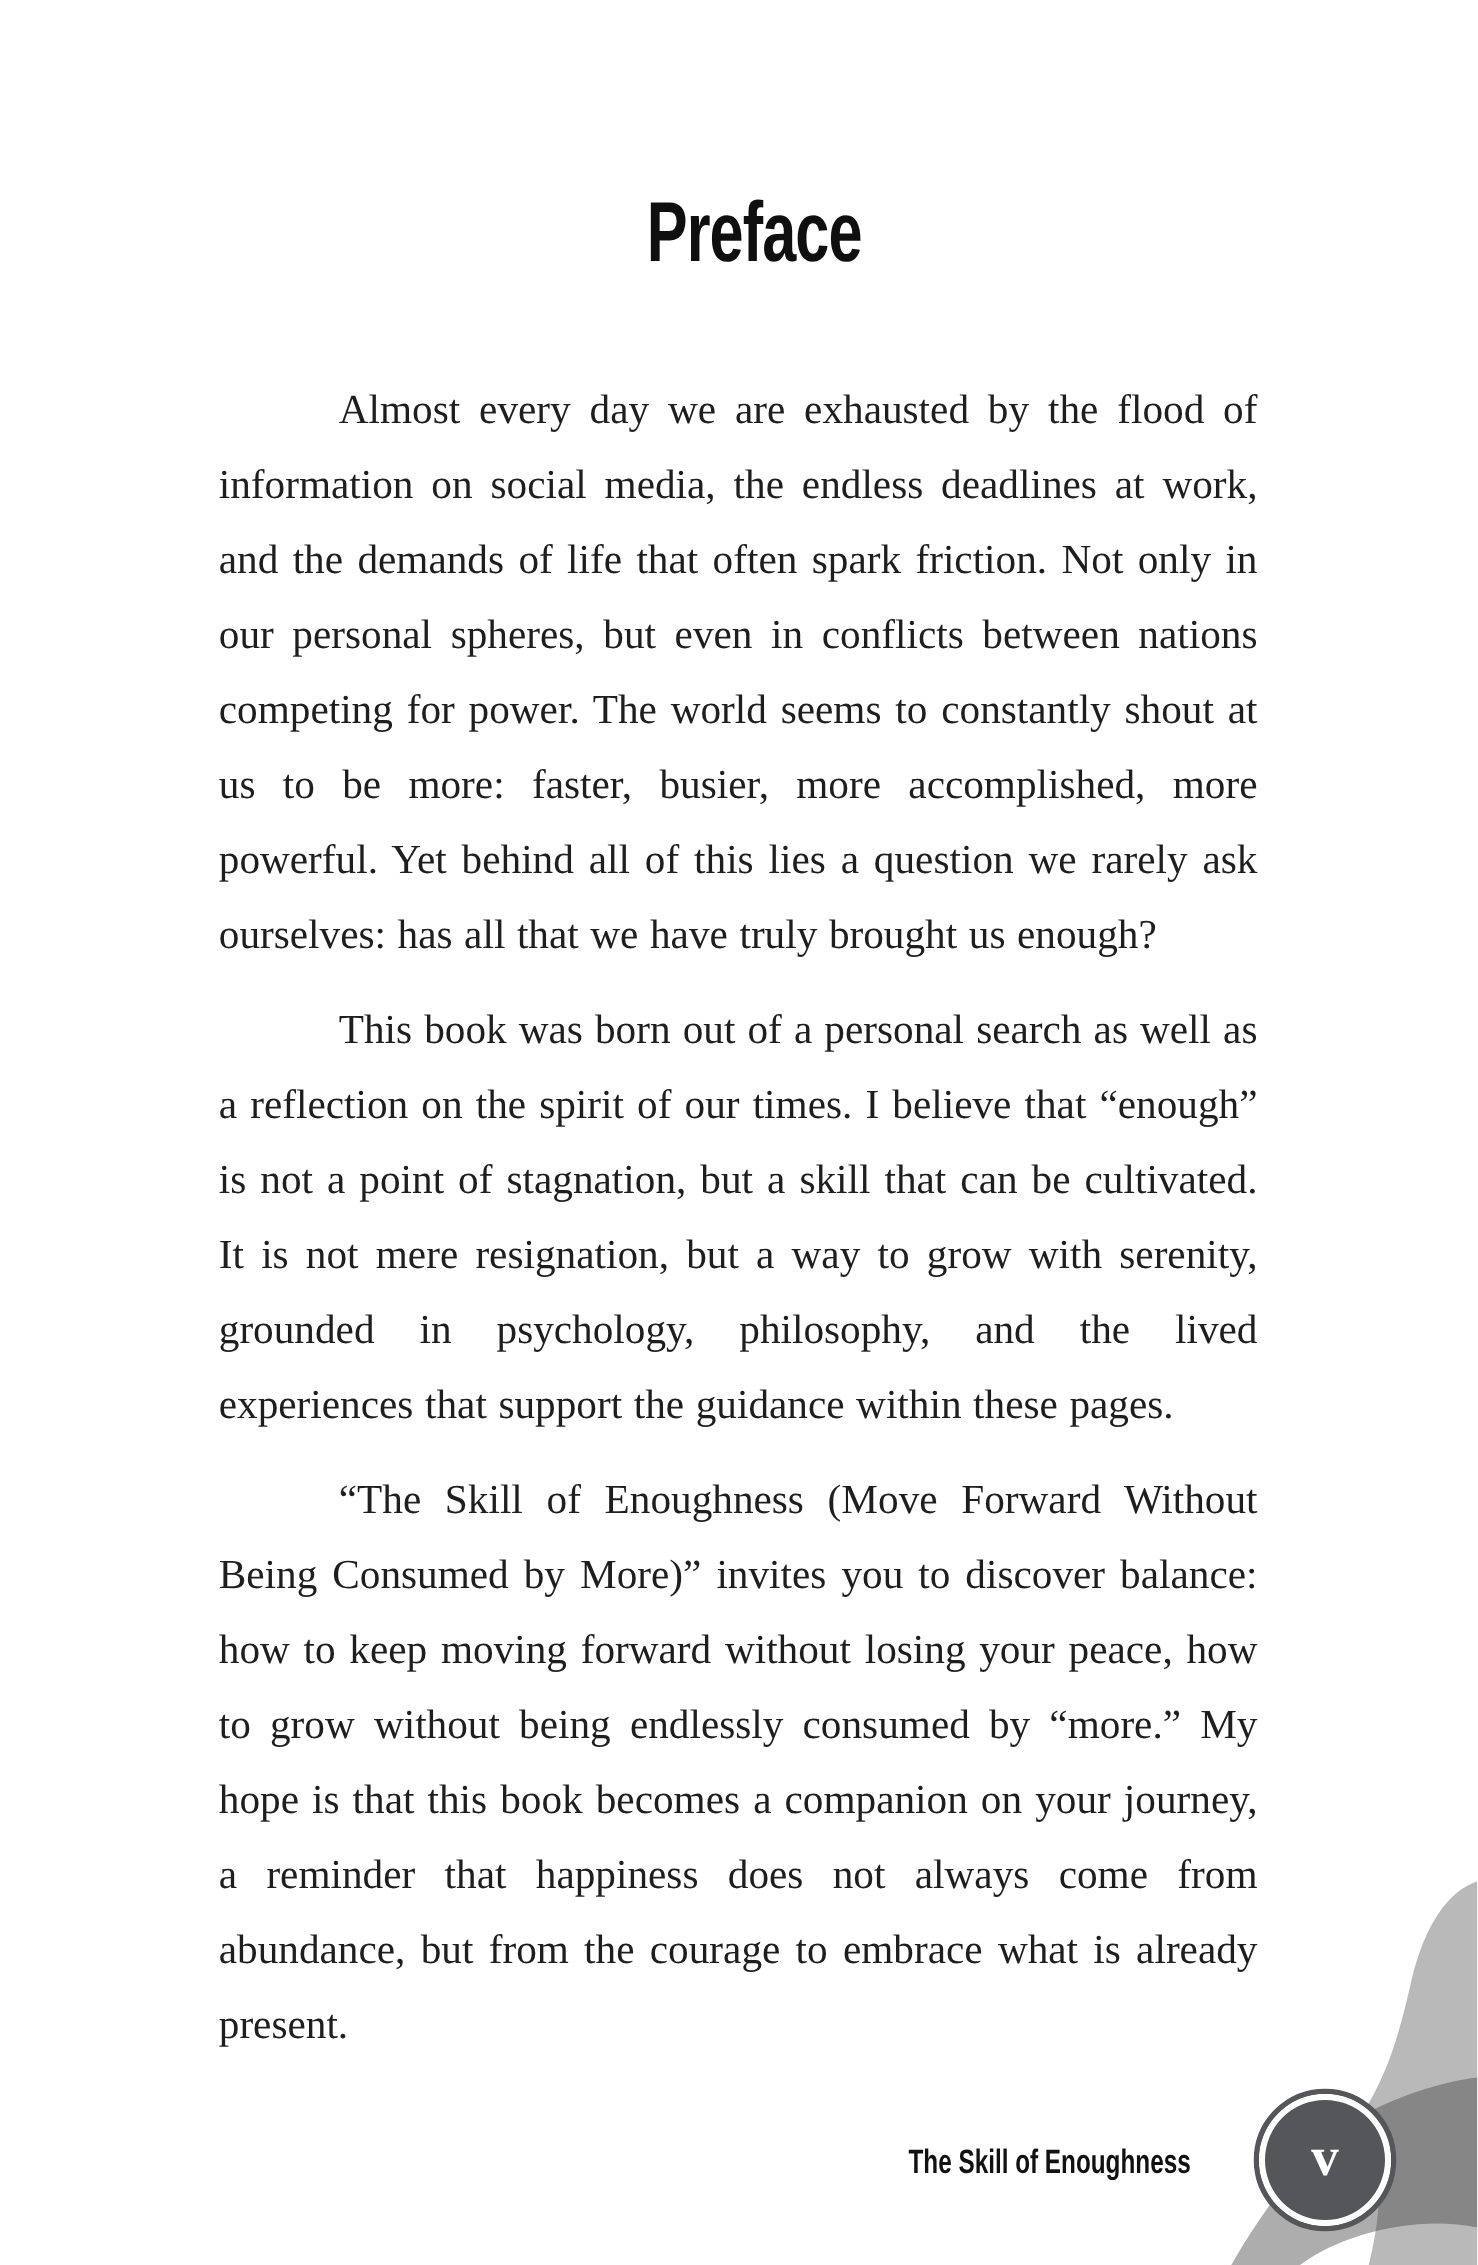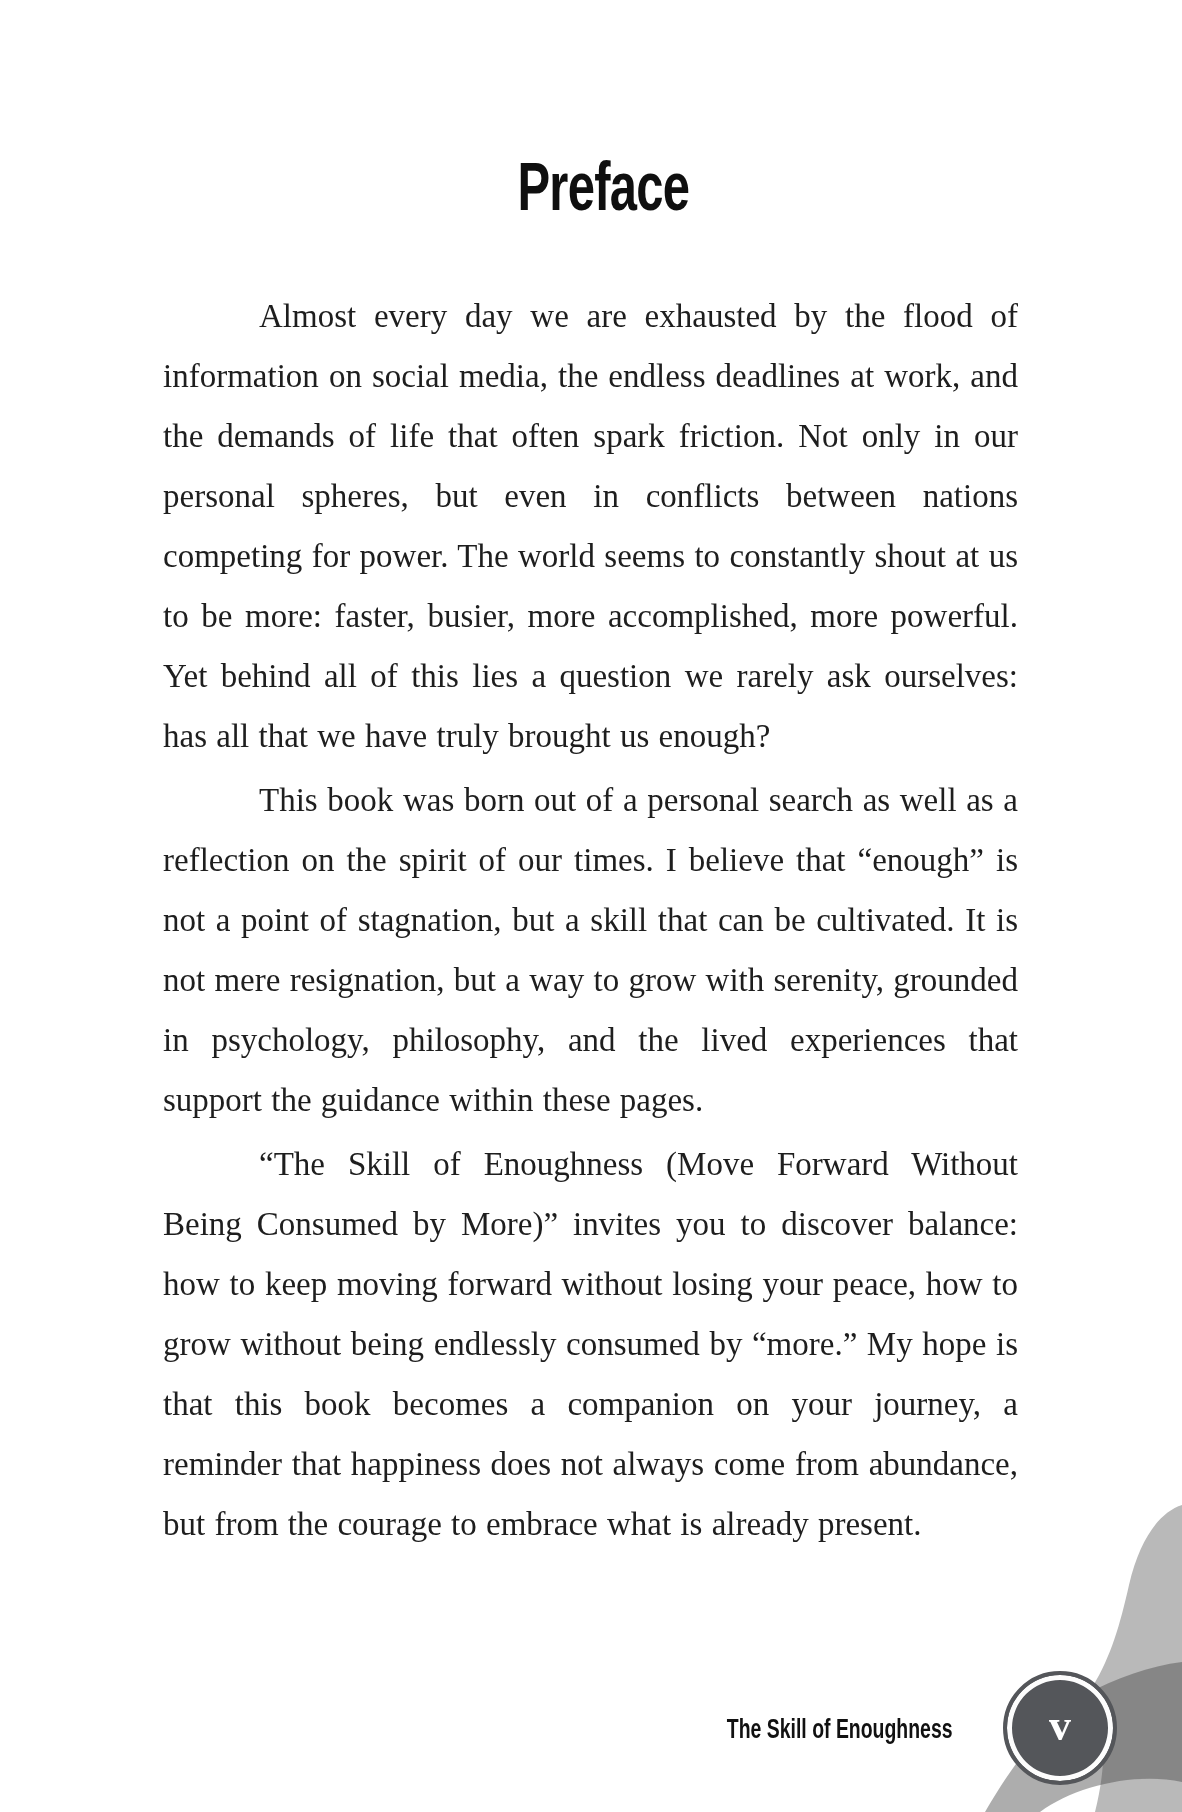--- a/index.html
+++ b/index.html
@@ -35,21 +35,21 @@
   
   .body-text {
     position: absolute;
     left: 159px; top: 282px; width: 863px;
     font-size: 33px;
     line-height: 60px;
     color: #1e1e1e;
     text-align: justify;
   }
   .body-text p {
-    margin: 4px;
+    margin: 16px;
     text-indent: 96px;
     word-spacing: 1px;
   }
 
   
   .swirl {
     position: absolute;
     right: 0; bottom: 0;
     width: 227px; height: 352px;
     display: block;

